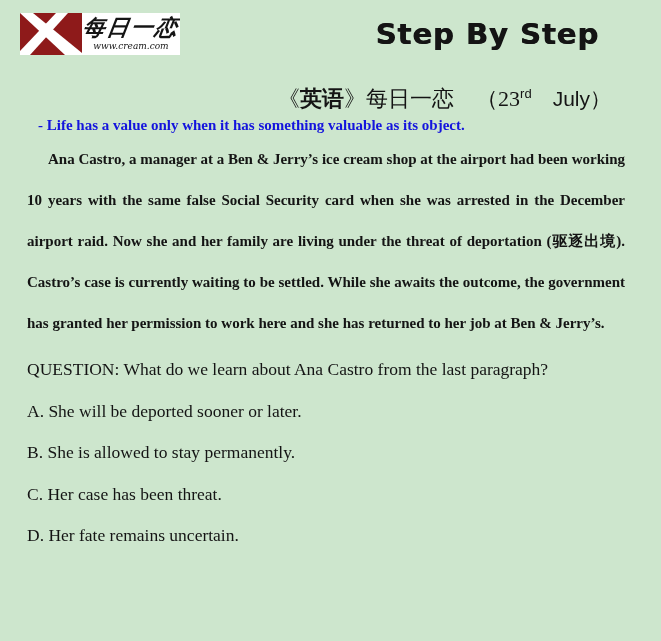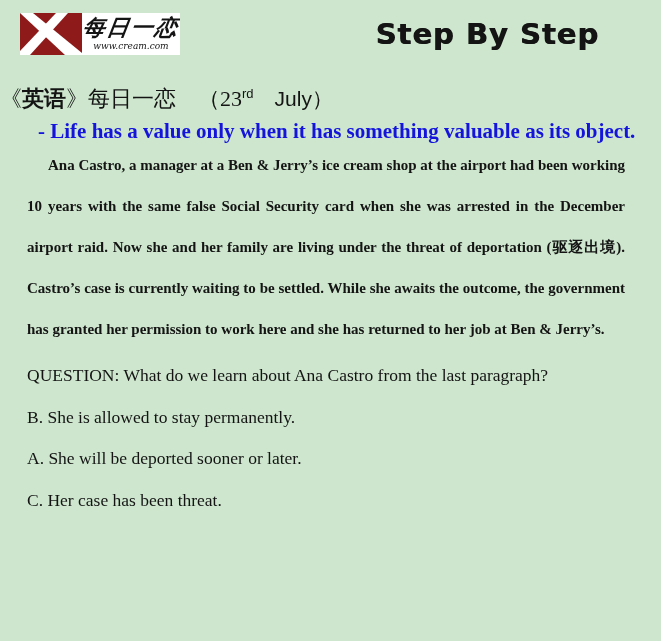--- a/index.html
+++ b/index.html
@@ -32,31 +32,32 @@
   .header-title{
     font-family:"DejaVu Sans", sans-serif;font-weight:bold;
     font-size:29px;line-height:32px;letter-spacing:1px;
     margin:5px 42px 0 0;
     text-shadow:0.7px 0 currentColor;
     white-space:nowrap;
   }
 
   
   .doc-title{
-    text-align:left;font-size:22px;line-height:28px;margin-top:30px;margin-right:50px;
+    text-align:right;font-size:22px;line-height:28px;margin-top:30px;margin-right:50px;
     white-space:nowrap;
+    margin-left:42px;
   }
   .doc-title .bold{font-weight:bold;}
   .doc-title .latin{font-family:"Liberation Sans", sans-serif;font-size:21px;}
   .doc-title sup{font-family:"Liberation Sans", sans-serif;font-size:13px;vertical-align:super;line-height:0;}
 
   .content{padding:0 36px 0 27px;}
   .quote{
-    color:var(--blue);font-weight:bold;font-size:21px;line-height:24px;
-    margin-top:6px;margin-left:11px;white-space:nowrap;
+    color:var(--blue);font-weight:bold;font-size:15px;line-height:24px;
+    margin-left:11px;white-space:nowrap;
   }
   .paragraph{
     margin-top:2px;
     font-size:15px;line-height:41px;
     text-align:justify;text-indent:21px;font-weight:bold;
   }
   .question{
     font-size:17.5px;line-height:41.5px;margin-top:5px;white-space:nowrap;
   }
   .option{
@@ -87,18 +88,19 @@
     <span>《</span><span class="bold">英语</span><span>》每日一恋　（23</span><sup>rd</sup><span class="latin">　July）</span>
   </div>
 
   <div class="content">
     <div class="quote">- Life has a value only when it has something valuable as its object.</div>
 
     <p class="paragraph">Ana Castro, a manager at a Ben &amp; Jerry’s ice cream shop at the airport had been working 10 years with the same false Social Security card when she was arrested in the December airport raid. Now she and her family are living under the threat of deportation (驱逐出境). Castro’s case is currently waiting to be settled. While she awaits the outcome, the government has granted her permission to work here and she has returned to her job at Ben &amp; Jerry’s.</p>
 
     <div class="question">QUESTION: What do we learn about Ana Castro from the last paragraph?</div>
 
+    <div class="option">A. She will be deported sooner or later.</div>
     <div class="option">B. She is allowed to stay permanently.</div>
-    <div class="option">A. She will be deported sooner or later.</div>
     <div class="option">C. Her case has been threat.</div>
+    <div class="option">D. Her fate remains uncertain.</div>
   </div>
 
 </div>
 
 </body></html>

